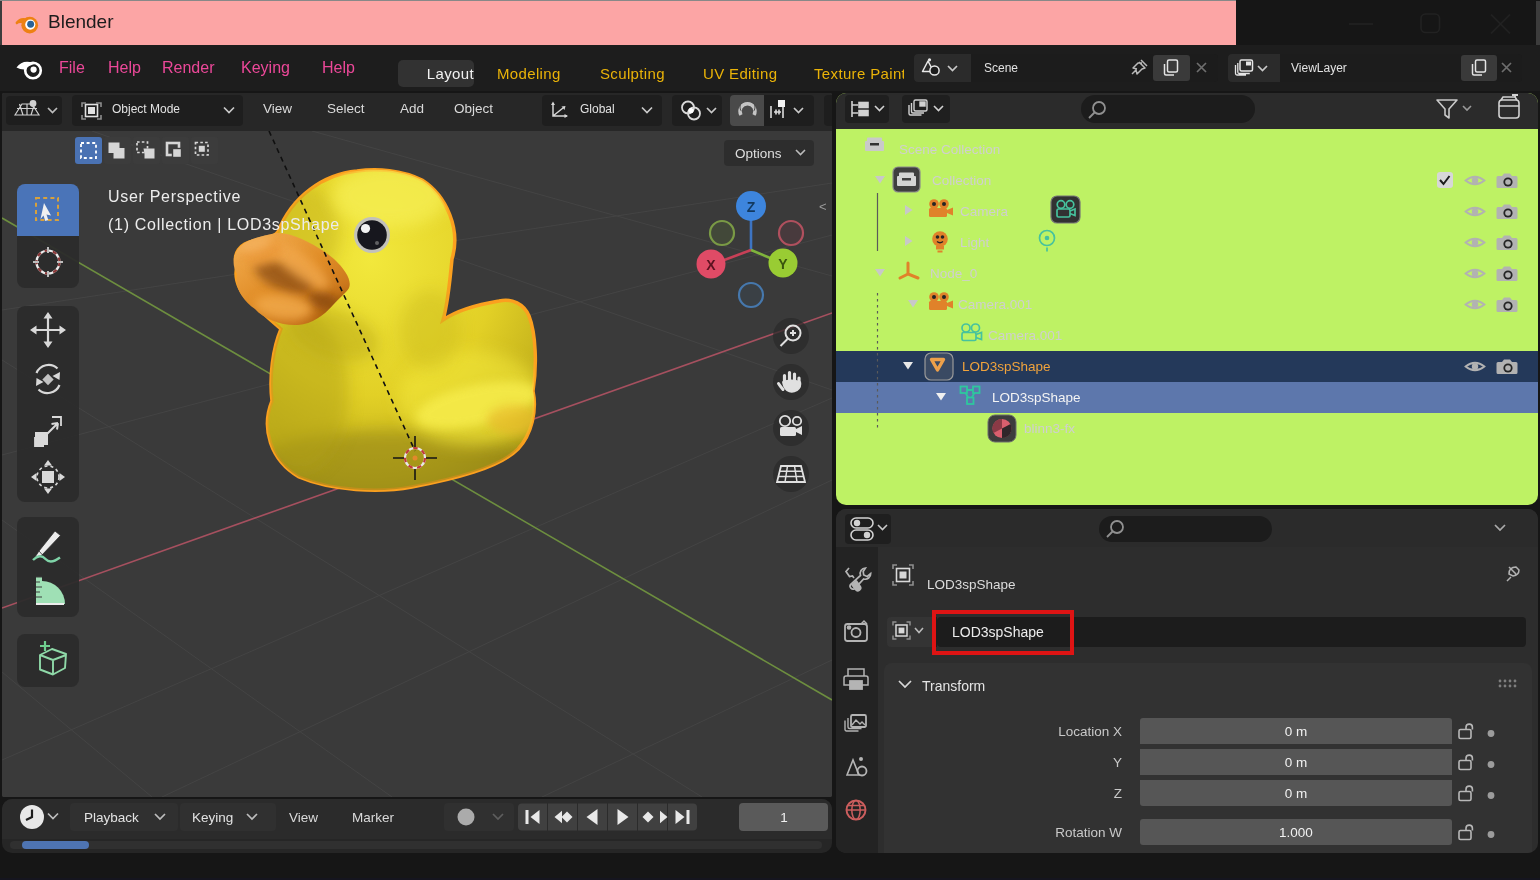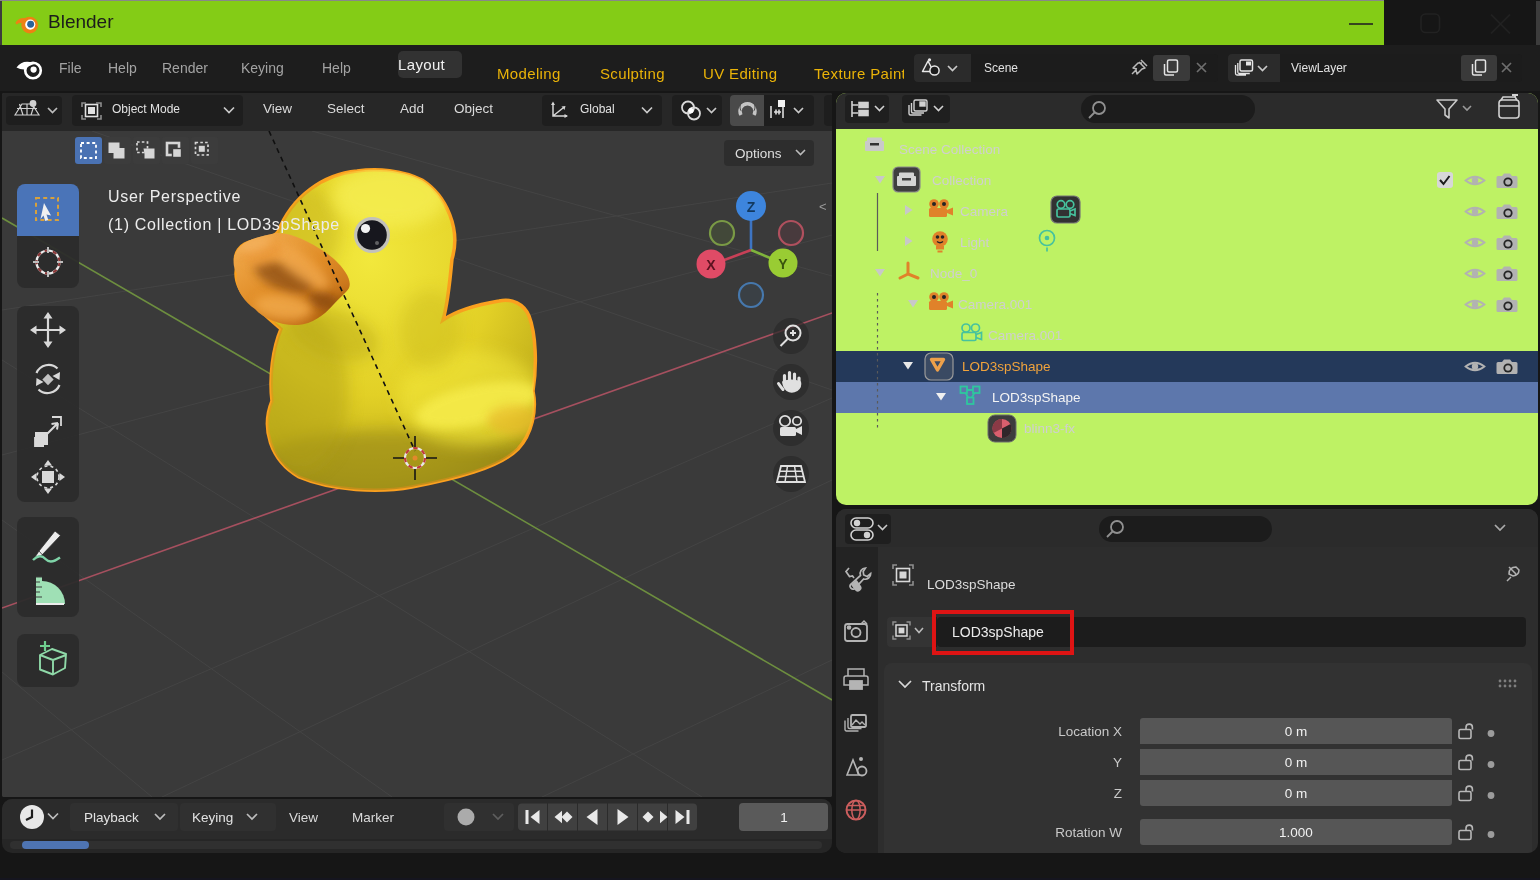--- a/index.html
+++ b/index.html
@@ -1,20 +1,20 @@
 <!DOCTYPE html>
 <html><head><meta charset="utf-8">
 <style>
 *{margin:0;padding:0;box-sizing:border-box}
 html,body{width:1540px;height:880px;overflow:hidden;background:#161616;font-family:"Liberation Sans",sans-serif;-webkit-font-smoothing:antialiased}
 .abs{position:absolute}
 #stage{position:relative;width:1540px;height:880px}
-#titlebar{left:0;top:0;width:1384px;height:45px;background:#84cc16;border-top:1px solid #888}
+#titlebar{left:0;top:0;width:1236px;height:45px;background:#fca5a5;border-top:1px solid #888}
 #topbar{left:0;top:45px;width:1540px;height:46px;background:#1d1d1d}
-.menu{position:absolute;top:0;height:46px;line-height:46px;color:#a3a3a3;font-size:14px}
+.menu{position:absolute;top:0;height:46px;line-height:46px;color:#ec4899;font-size:16px}
 .tabtxt{position:absolute;top:15px;height:27px;line-height:27px;white-space:nowrap;color:#eab308;font-size:15px;letter-spacing:0.35px}
 #viewport{left:2px;top:93px;width:830px;height:704px;background:#3a3a3a;border-radius:2px;overflow:hidden}
 #vphead{left:0;top:0;width:830px;height:38px;background:#272727}
 #outliner{left:836px;top:93px;width:702px;height:412px;background:#bef264;border-radius:10px;overflow:hidden}
 #props{left:836px;top:509px;width:702px;height:344px;background:#2d2d2d;border-radius:10px;overflow:hidden}
 #timeline{left:2px;top:799px;width:830px;height:54px;background:#262626;border-radius:10px;overflow:hidden}
 #statusbar{left:0;top:855px;width:1540px;height:25px;background:#1e1e1e}
 .w{position:absolute;background:#1e1e1e;border-radius:4px}
 .wtxt{position:absolute;color:#e2e2e2;font-size:12px}
 .hmenu{position:absolute;color:#dadada;font-size:13.5px;top:8px}
@@ -43,21 +43,21 @@
 <svg class="abs" style="left:16px;top:12px" width="28" height="26" viewBox="0 0 28 26">
  <path d="M0.5,10.5 Q5.5,3.5 14,5 L19.5,6.8 Q12.5,8.2 9,12.5 Q4.5,12.8 0.5,10.5 Z" fill="#fff"></path>
  <circle cx="17" cy="13.5" r="7.8" fill="none" stroke="#fff" stroke-width="2.6"></circle>
  <circle cx="17.6" cy="12.6" r="3.1" fill="#fff"></circle>
 </svg>
 <div class="menu" style="left:59px">File</div>
 <div class="menu" style="left:108px">Help</div>
 <div class="menu" style="left:162px">Render</div>
 <div class="menu" style="left:241px">Keying</div>
 <div class="menu" style="left:322px">Help</div>
-<div class="abs" style="left:398px;top:6px;width:64px;height:27px;background:#323232;border-radius:5px;color:#f1f1f1;font-size:15px;letter-spacing:0.35px;text-align:left;line-height:27px">Layout</div>
+<div class="abs" style="left:398px;top:15px;width:76px;height:27px;background:#323232;border-radius:5px;color:#f1f1f1;font-size:15px;letter-spacing:0.35px;text-align:right;line-height:27px">Layout</div>
 <div class="tabtxt" style="left:497px">Modeling</div>
 <div class="tabtxt" style="left:600px">Sculpting</div>
 <div class="tabtxt" style="left:703px">UV Editing</div>
 <div class="abs" style="left:814px;top:15px;width:90px;height:27px;overflow:hidden">
         <div class="tabtxt" style="left:0;top:0">Texture Paint</div>
       </div>
 
 <div class="abs" style="left:914px;top:9px;width:304px;height:28px;background:#1c1c1c;border-radius:4px"></div>
 <div class="abs" style="left:914px;top:9px;width:57px;height:28px;background:#2b2b2b;border-radius:4px 0 0 4px"></div>
 <svg class="abs" style="left:920px;top:12px" width="48" height="22" viewBox="0 0 48 22">

